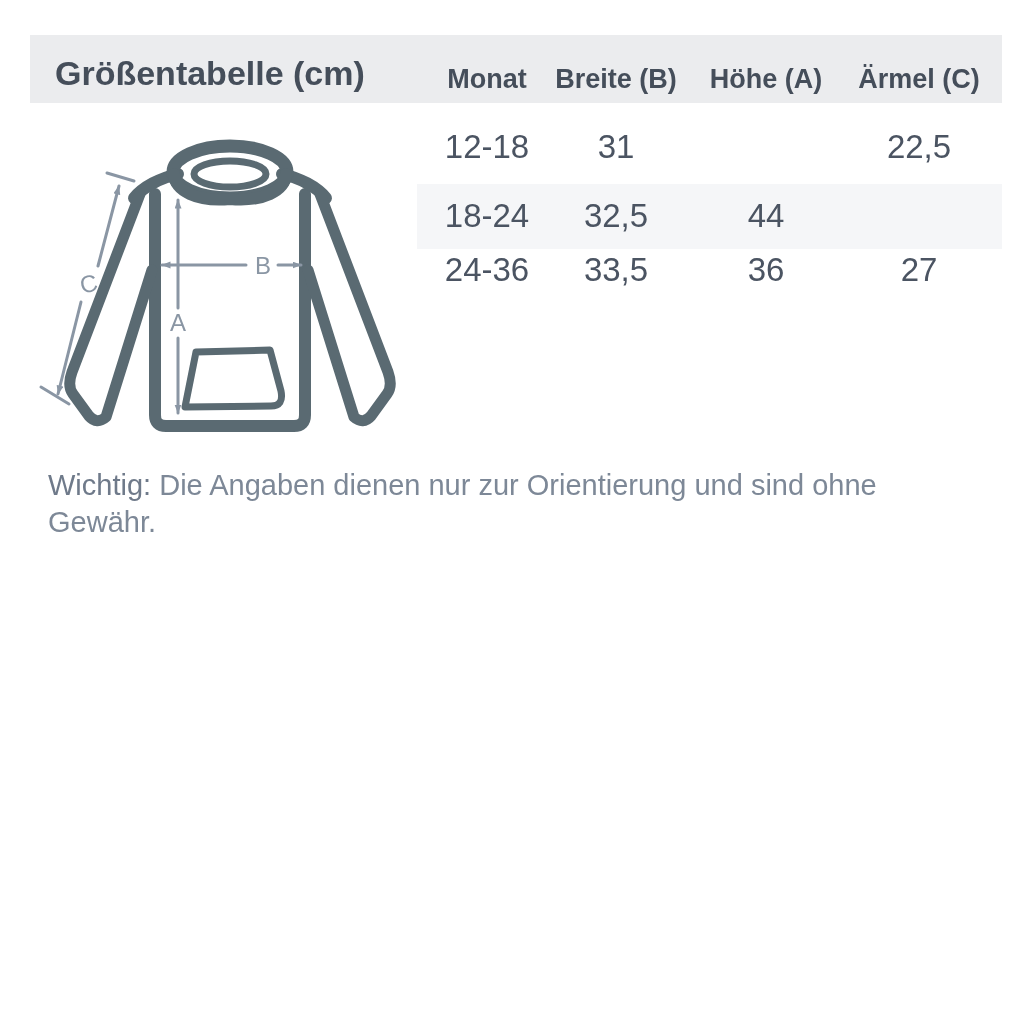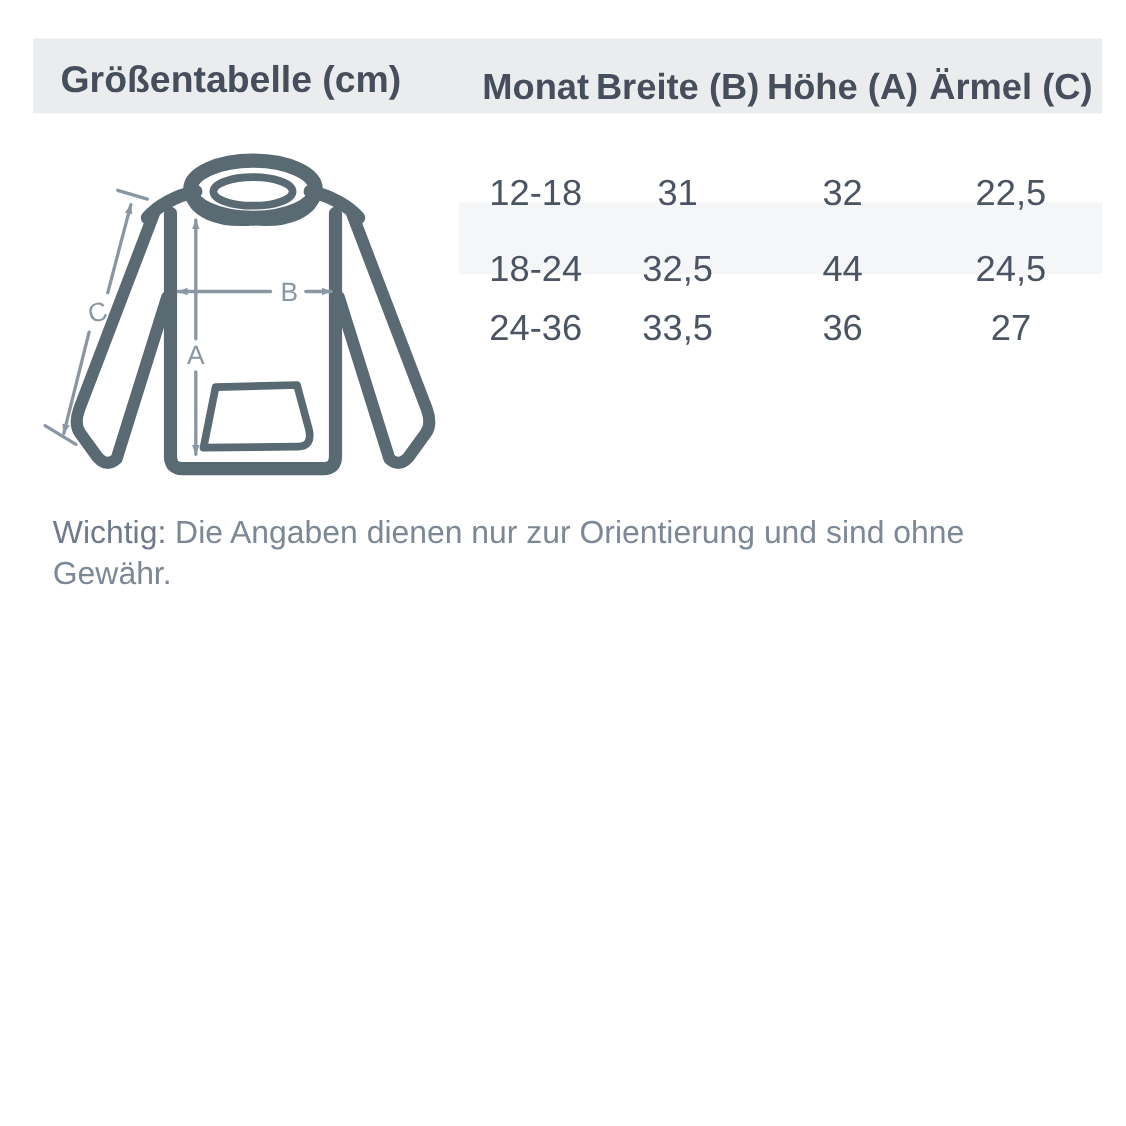--- a/index.html
+++ b/index.html
@@ -13,30 +13,30 @@
   .header-band{
     position:absolute;left:30px;top:35px;width:972px;height:68px;
     background:#ebecee;
   }
   .page-title{
     position:absolute;left:55px;top:52px;height:42px;line-height:42px;
     font-size:34px;font-weight:bold;color:#454e5a;white-space:nowrap;
   }
   .hcell{
     position:absolute;top:62px;height:34px;line-height:34px;width:160px;
-    text-align:center;font-size:33px;font-weight:bold;color:#454e5a;white-space:nowrap;
+    text-align:center;font-size:27px;font-weight:bold;color:#454e5a;white-space:nowrap;
   }
   .hc0{left:407px}.hc1{left:536px}.hc2{left:686px}.hc3{left:839px}
   .row-band{
     position:absolute;left:417px;top:184px;width:585px;height:65px;
     background:#f5f6f8;
   }
   .dcell{
     position:absolute;height:40px;line-height:40px;width:160px;
-    text-align:center;font-size:33px;font-weight:normal;color:#4b5462;white-space:nowrap;margin-top:28px;
+    text-align:center;font-size:33px;font-weight:normal;color:#4b5462;white-space:nowrap;
   }
   .r0{top:127px}.r1{top:196px}.r2{top:250px}
   .c0{left:407px}.c1{left:536px}.c2{left:686px}.c3{left:839px}
   .diagram{
     position:absolute;left:30px;top:130px;width:400px;height:330px;
   }
   .garment{fill:none;stroke:#5a6a72;stroke-linecap:round;stroke-linejoin:round;}
   .dim{fill:none;stroke:#8a96a4;stroke-width:3;stroke-linecap:round;}
   .dim-label{fill:#8a96a4;font-family:"Liberation Sans",sans-serif;font-size:24px;}
   .note{
@@ -55,27 +55,25 @@
 
   <div class="page-title">Größentabelle (cm)</div>
 
   <div class="hcell hc0">Monat</div>
   <div class="hcell hc1">Breite (B)</div>
   <div class="hcell hc3">Ärmel (C)</div>
   <div class="hcell hc2">Höhe (A)</div>
 
   <div class="dcell r0 c0">12-18</div>
   <div class="dcell r0 c1">31</div>
-  <div class="dcell r0 c2">32</div>
   <div class="dcell r0 c3">22,5</div>
 
   <div class="dcell r1 c0">18-24</div>
   <div class="dcell r1 c1">32,5</div>
   <div class="dcell r1 c2">44</div>
-  <div class="dcell r1 c3">24,5</div>
 
   <div class="dcell r2 c0">24-36</div>
   <div class="dcell r2 c1">33,5</div>
   <div class="dcell r2 c2">36</div>
   <div class="dcell r2 c3">27</div>
 
   <svg class="diagram" viewBox="0 0 400 330">
     <defs>
       <marker id="arr" markerWidth="10" markerHeight="8" refX="8.5" refY="3.5" orient="auto" markerUnits="userSpaceOnUse">
         <path d="M0,0 L9,3.5 L0,7 Z" fill="#8a96a4"></path>

